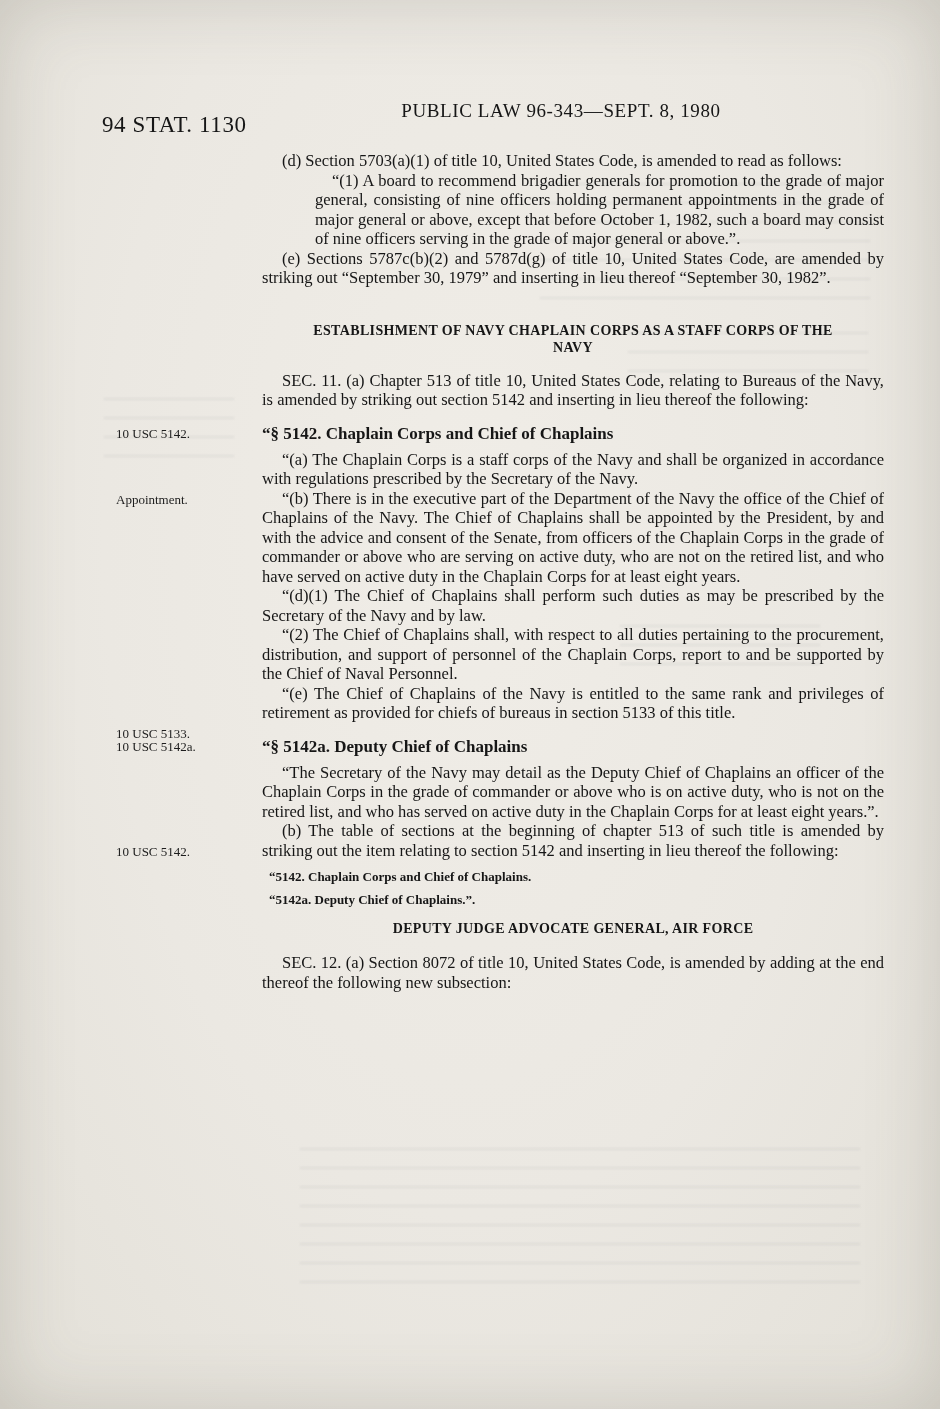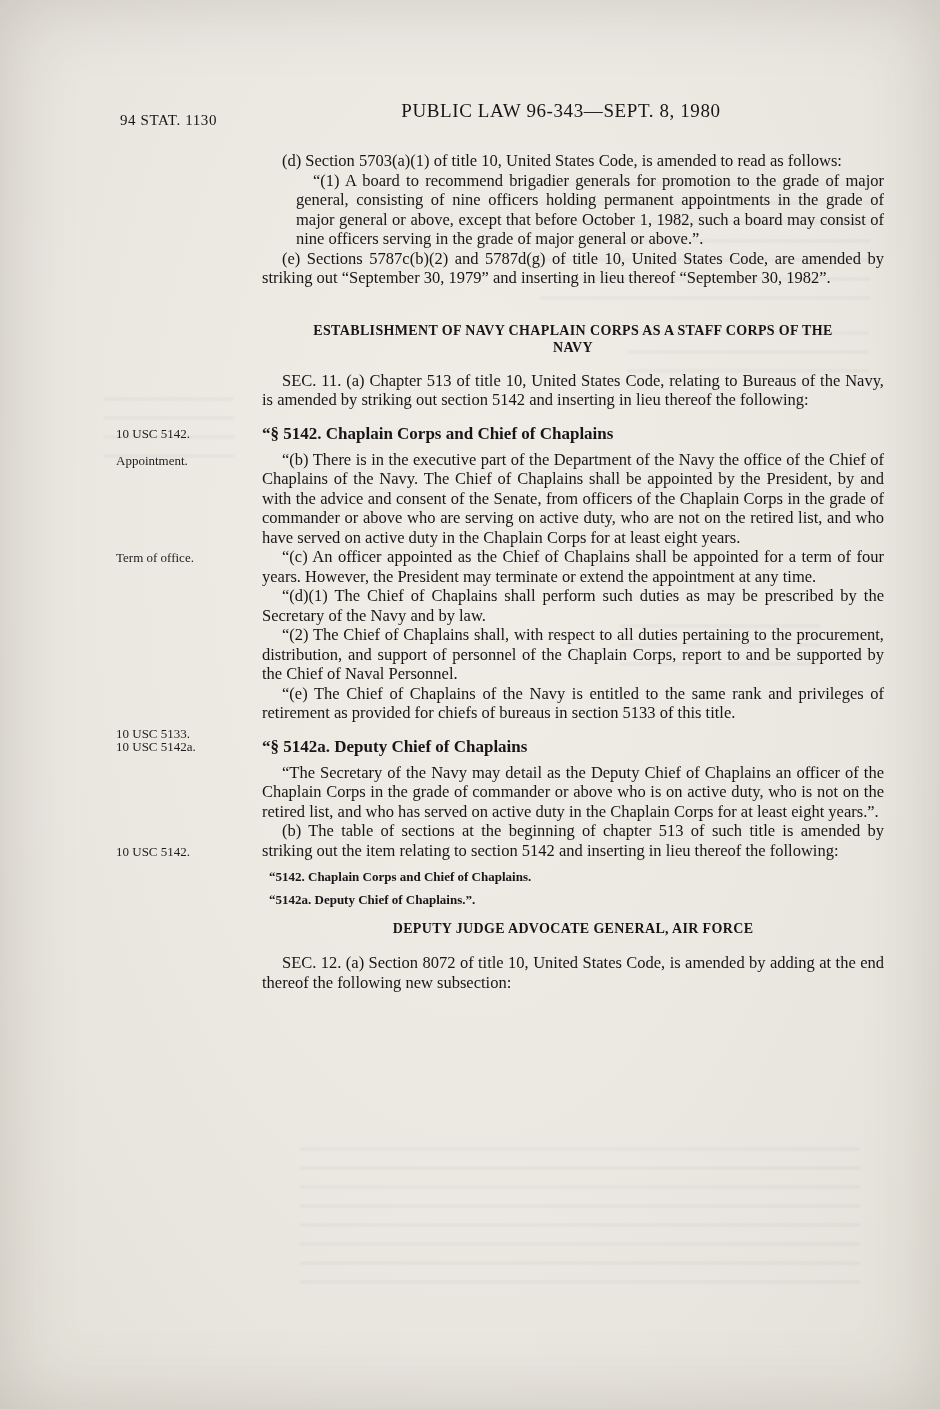--- a/index.html
+++ b/index.html
@@ -12,36 +12,36 @@
     color:#161616;
     overflow:hidden;
   }
   .page::after {
     content:""; position:absolute; inset:0;
     box-shadow: inset 0 0 75px rgba(95,90,78,0.22);
     pointer-events:none;
   }
 
   .hdr-stat {
-    position:absolute; top:112px; left:120px;
-    font-size:15px; letter-spacing:0.6px;
+    position:absolute; top:112px; left:102px;
+    font-size:23px; letter-spacing:0.6px;
   }
   .hdr-law {
     position:absolute; top:100px; left:250px; width:622px;
     text-align:center; font-size:19px; letter-spacing:0.6px;
   }
 
   .col {
     position:absolute; top:151px; left:262px; width:622px;
     font-size:16.5px; line-height:19.5px;
     text-align:justify;
   }
   .col p { margin:0; }
   .indent { text-indent:20px; }
-  p.quote { margin-left:34px; text-indent:17px; }
+  p.quote { margin-left:53px; text-indent:17px; }
 
   .block { position:relative; }
   .note {
     position:absolute; left:-146px; top:3px; width:138px;
     font-size:13px; line-height:15px;
     text-align:left; text-indent:0;
     color:#1d1d1d;
   }
   .note.line1 { top:23px; }
   .note.line2 { top:42px; }
@@ -101,30 +101,27 @@
     <h2 class="cheading">ESTABLISHMENT OF NAVY CHAPLAIN CORPS AS A STAFF CORPS OF THE
 NAVY</h2>
 
     <p class="indent">SEC. 11. (a) Chapter 513 of title 10, United States Code, relating to Bureaus of the Navy, is amended by striking out section 5142 and inserting in lieu thereof the following:</p>
 
     <div class="block">
       <span class="note">10 USC 5142.</span>
       <h3 class="shead">“§ 5142. Chaplain Corps and Chief of Chaplains</h3>
     </div>
 
+    <p class="indent">“(a) The Chaplain Corps is a staff corps of the Navy and shall be organized in accordance with regulations prescribed by the Secretary of the Navy.</p>
 
     <div class="block">
       <span class="note">Appointment.</span>
       <p class="indent">“(b) There is in the executive part of the Department of the Navy the office of the Chief of Chaplains of the Navy. The Chief of Chaplains shall be appointed by the President, by and with the advice and consent of the Senate, from officers of the Chaplain Corps in the grade of commander or above who are serving on active duty, who are not on the retired list, and who have served on active duty in the Chaplain Corps for at least eight years.</p>
     </div>
 
-    <div class="block">
-      <span class="note">Term of office.</span>
-      <p class="indent">“(c) An officer appointed as the Chief of Chaplains shall be appointed for a term of four years. However, the President may terminate or extend the appointment at any time.</p>
-    </div>
 
     <p class="indent">“(d)(1) The Chief of Chaplains shall perform such duties as may be prescribed by the Secretary of the Navy and by law.</p>
 
     <p class="indent">“(2) The Chief of Chaplains shall, with respect to all duties pertaining to the procurement, distribution, and support of personnel of the Chaplain Corps, report to and be supported by the Chief of Naval Personnel.</p>
 
     <div class="block">
       <span class="note line2">10 USC 5133.</span>
       <p class="indent">“(e) The Chief of Chaplains of the Navy is entitled to the same rank and privileges of retirement as provided for chiefs of bureaus in section 5133 of this title.</p>
     </div>
 

